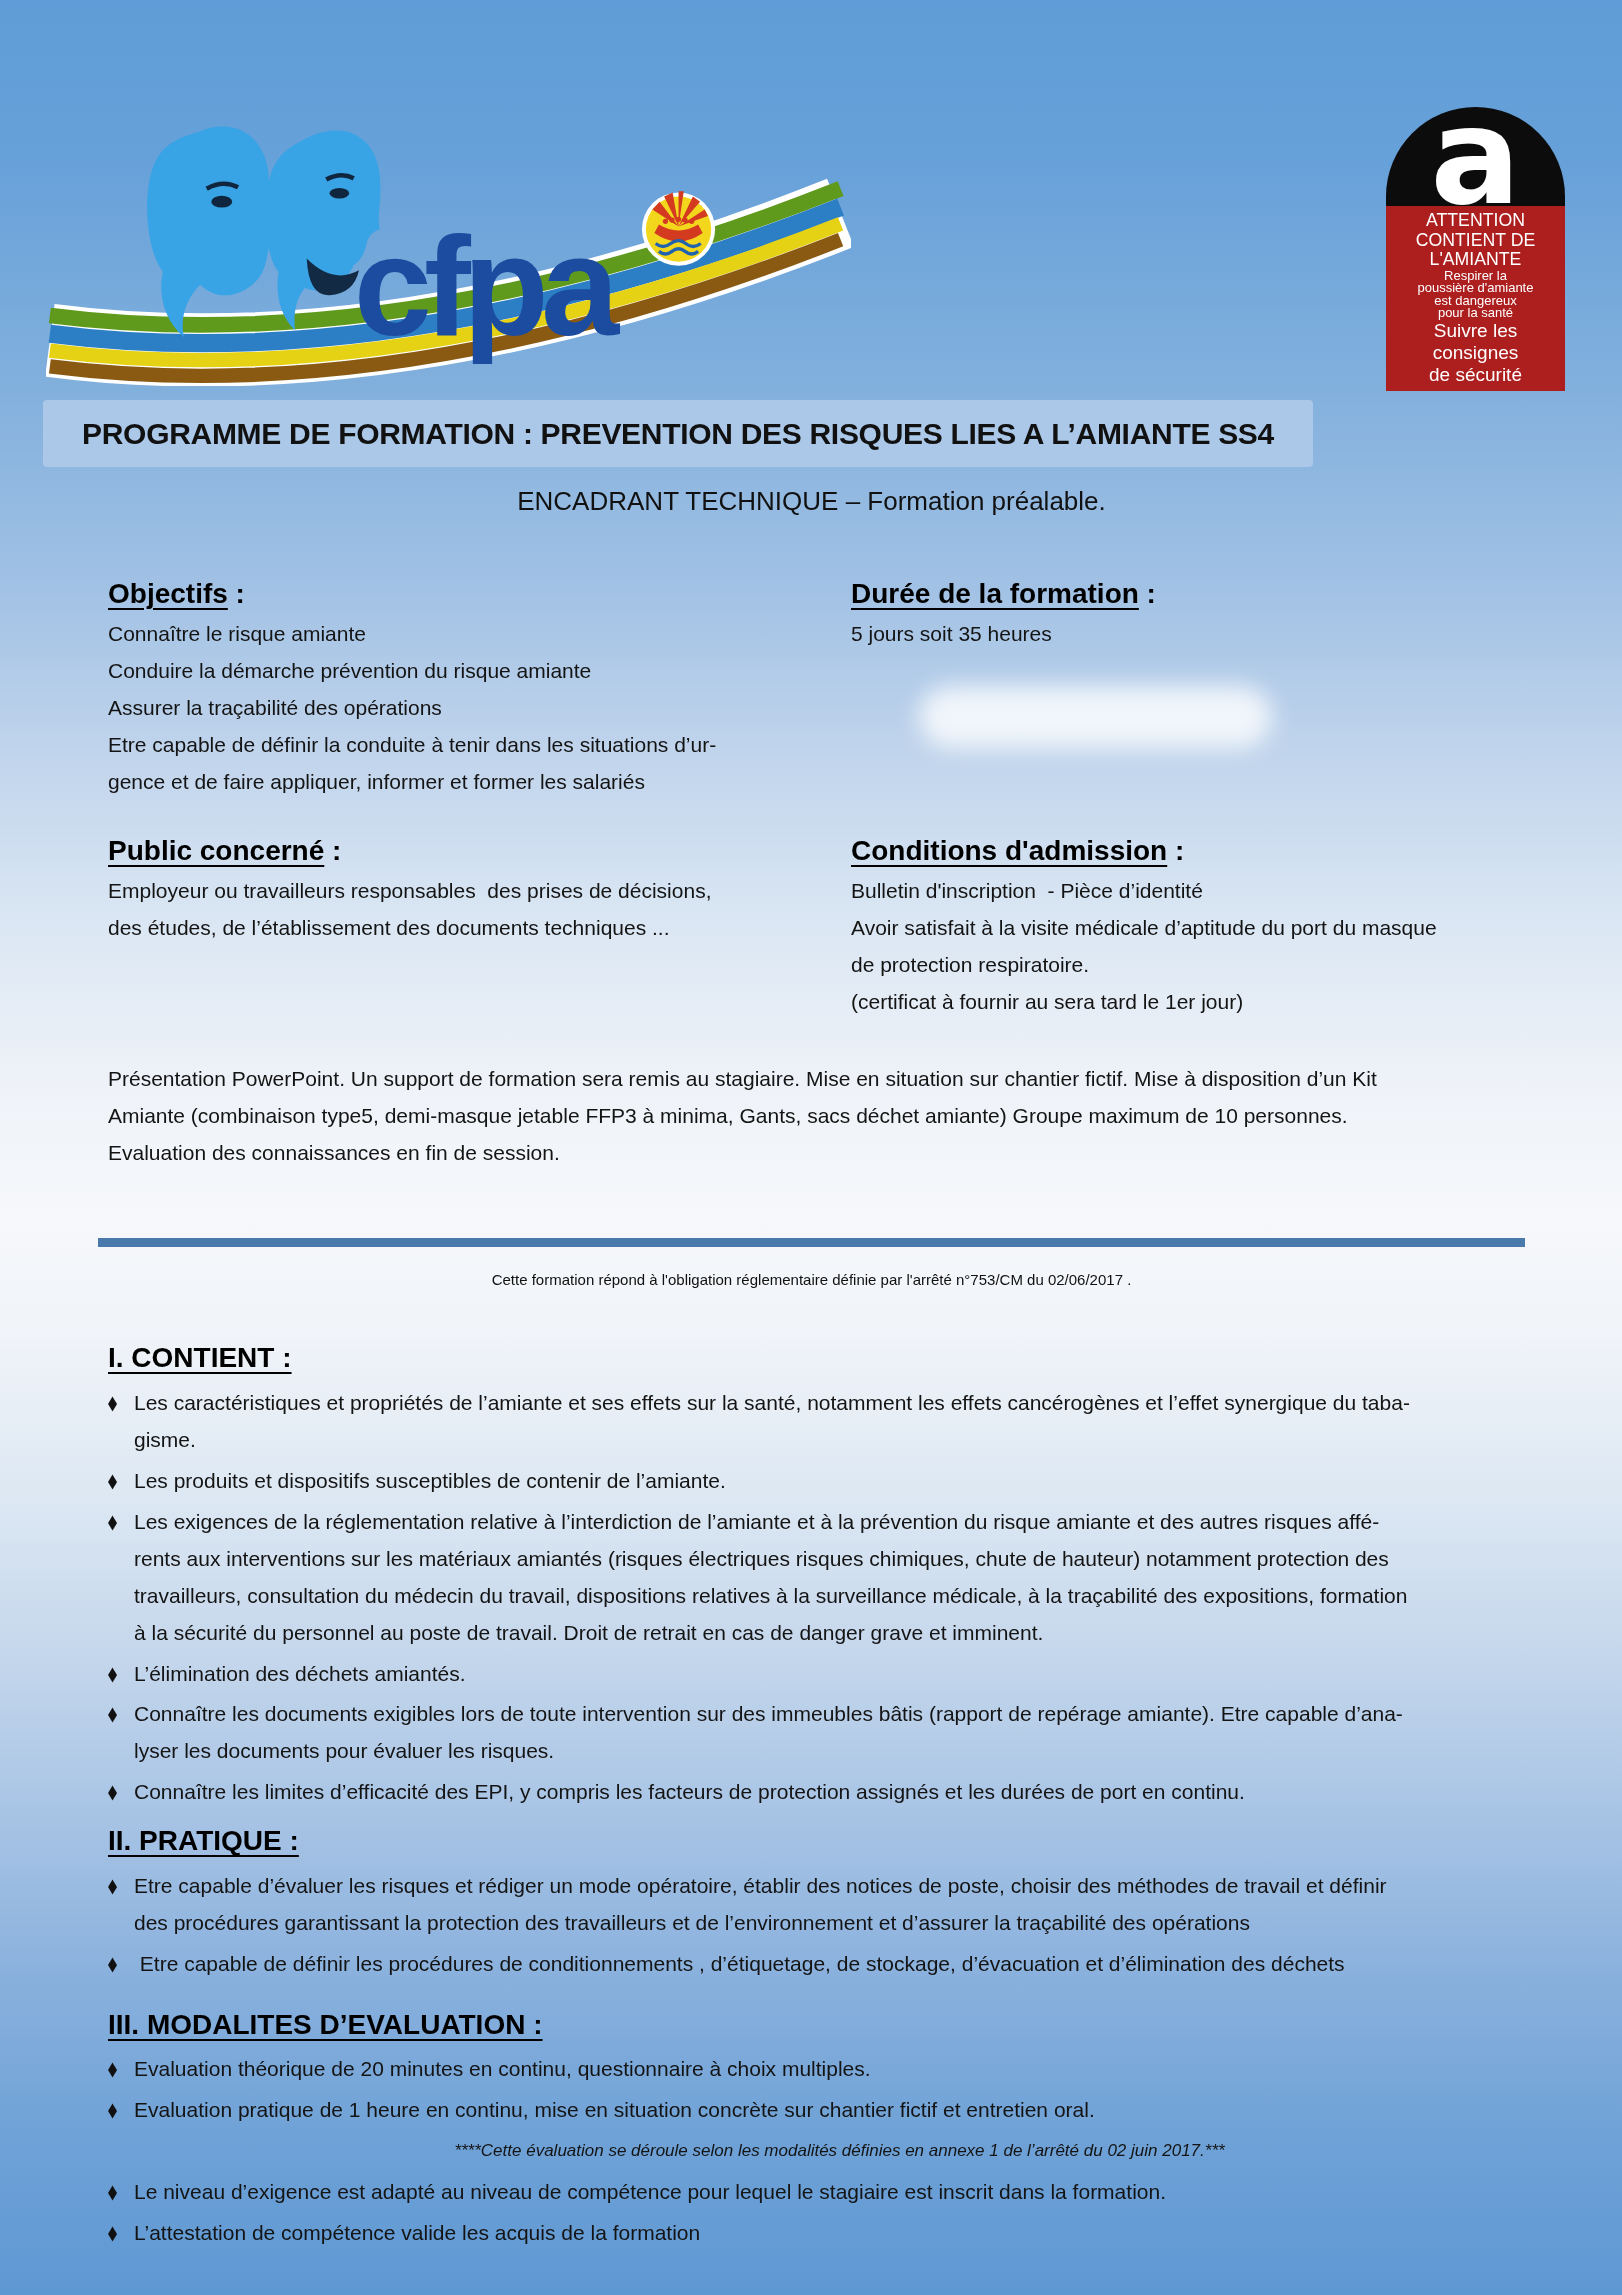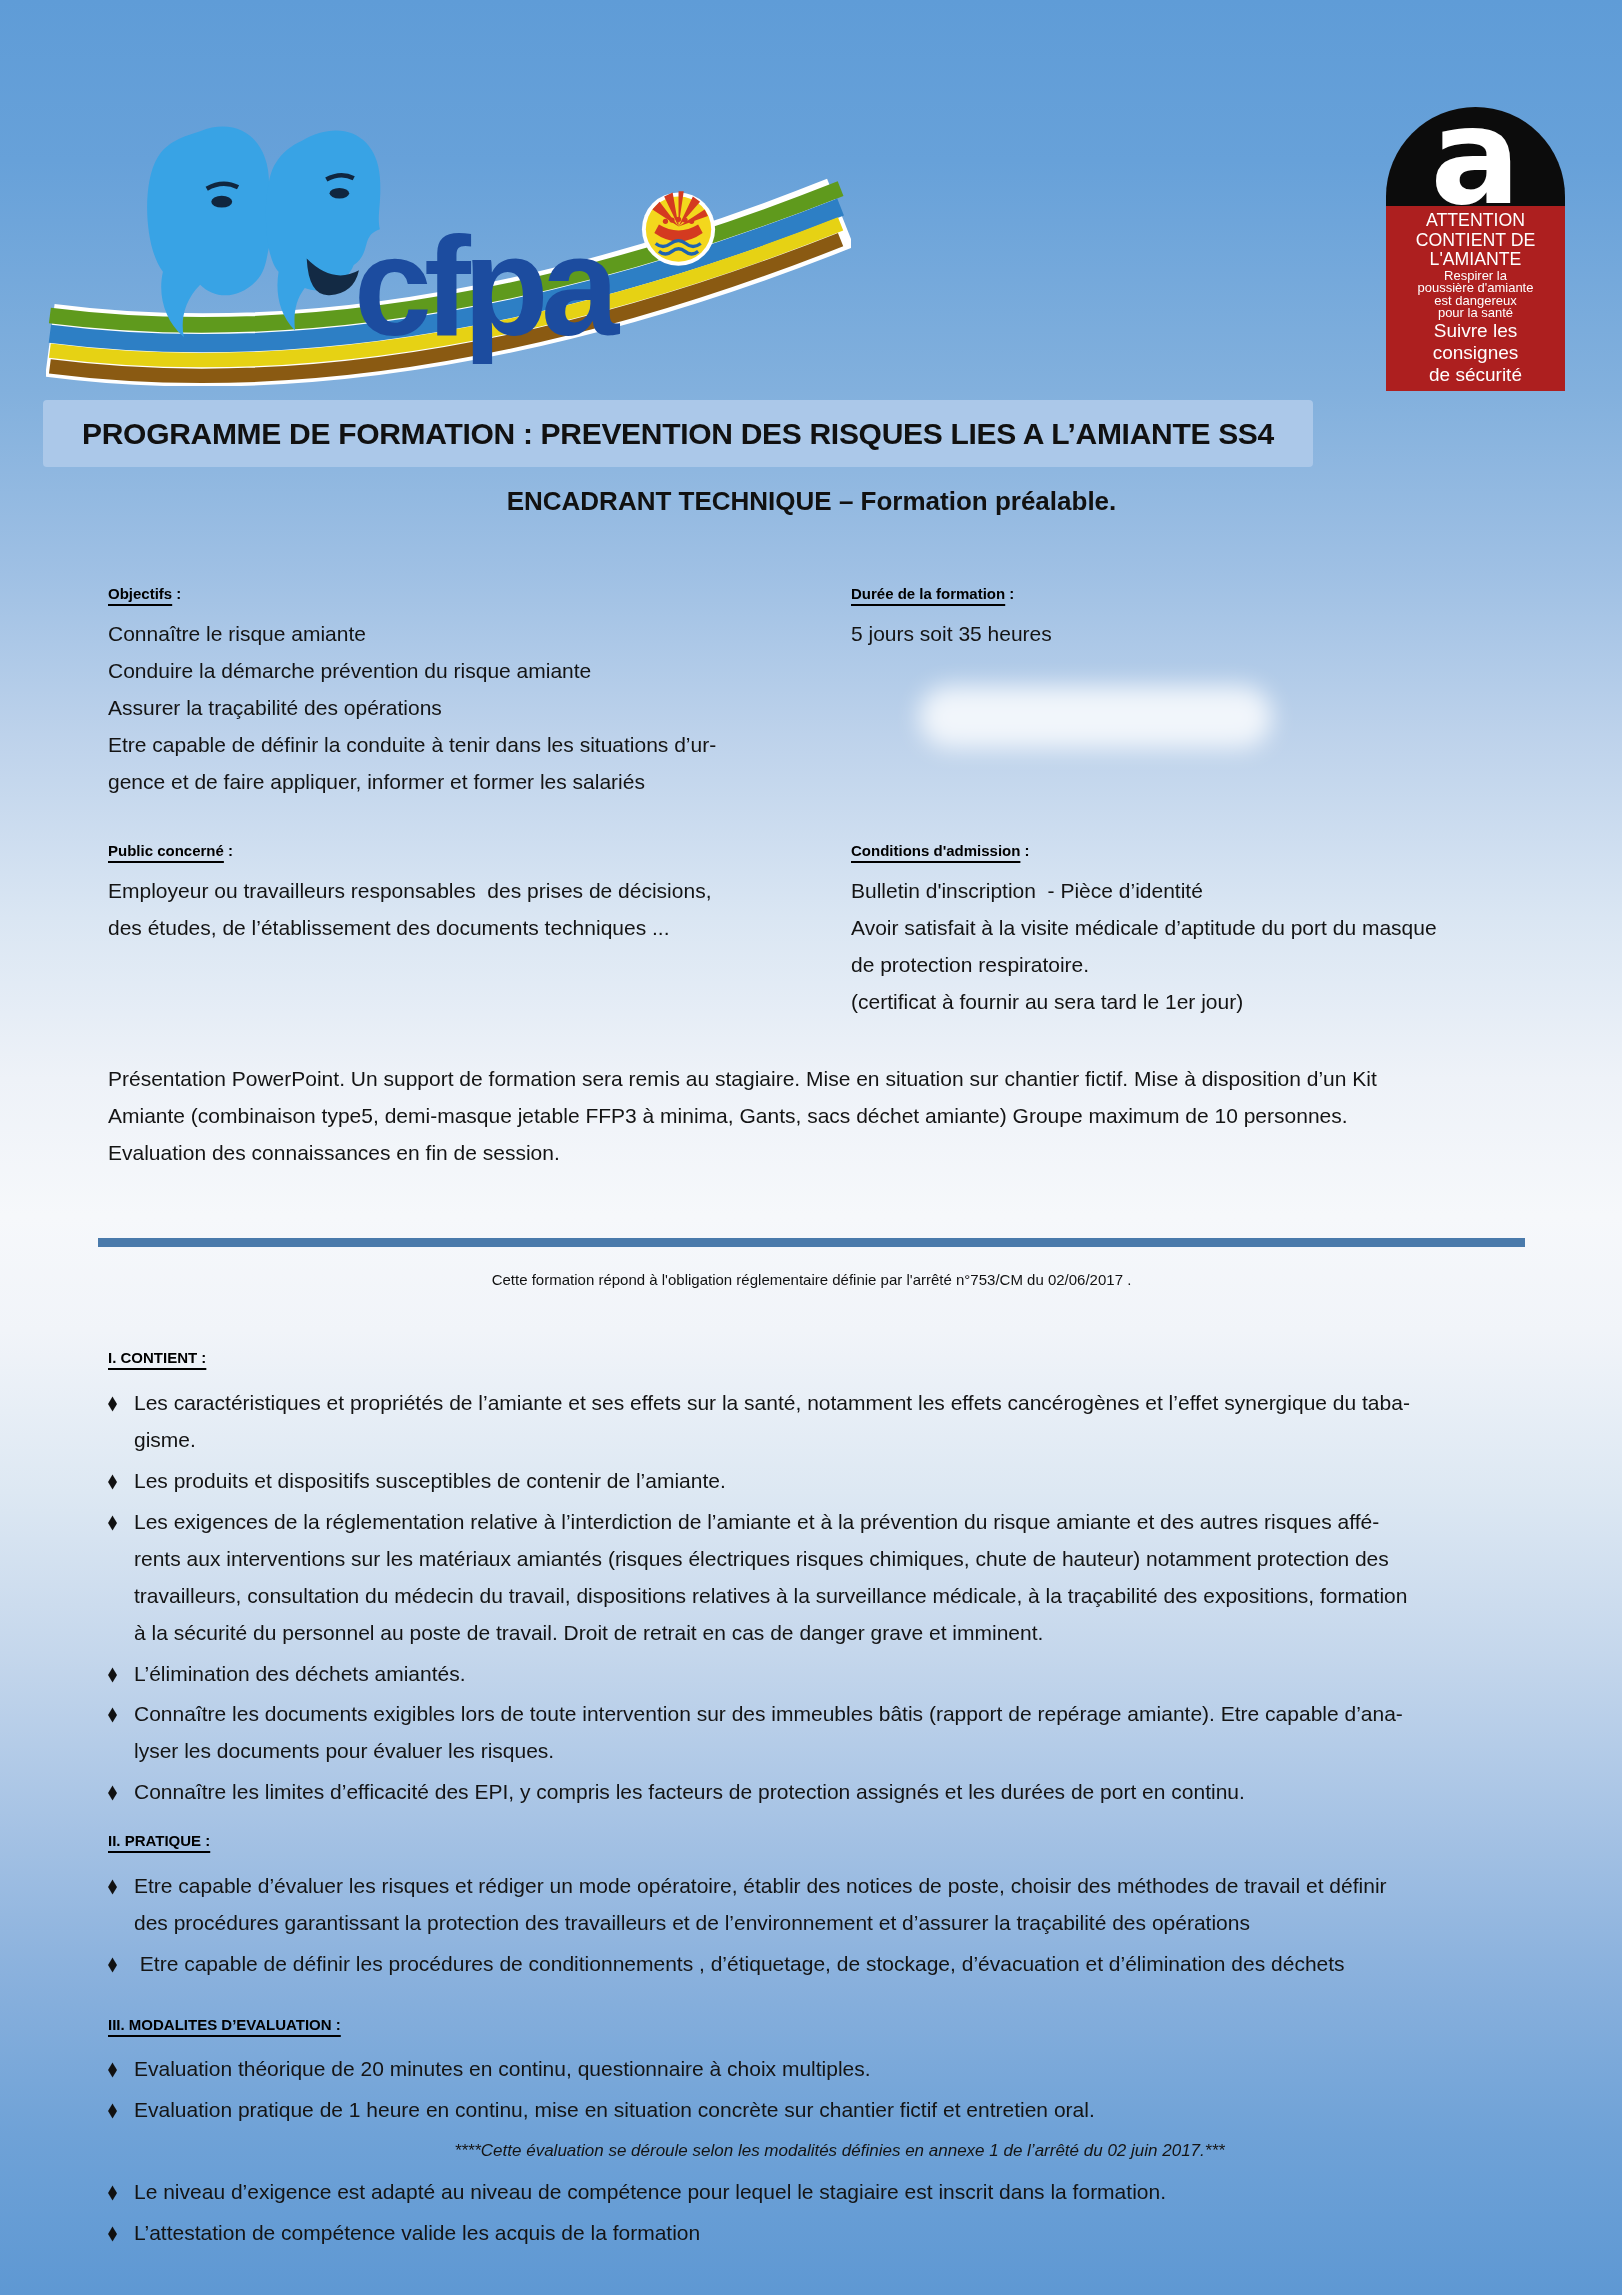--- a/index.html
+++ b/index.html
@@ -27,24 +27,24 @@
   .sticker-body{background:#ad1f1f;color:#ffffff;text-align:center;padding:5.2px 2.6px 5.2px;}
   .st-big{font-size:17.7px;line-height:19.6px;}
   .st-small{font-size:13px;line-height:12.4px;}
   .st-foot{font-size:19px;line-height:22px;}
 
   
   .title-band{position:absolute;left:43px;top:400px;width:1270px;height:67px;
     background:#abc8e9;border-radius:3.9px;display:flex;align-items:center;justify-content:center;}
   .title-text{font-weight:bold;font-size:30px;letter-spacing:-0.3px;color:#111111;}
   .subtitle{position:absolute;left:0;top:486px;width:1623px;text-align:center;
-    font-weight:bold;font-size:26px;color:#111111;}
-
-  
-  .h{font-weight:bold;font-size:15px;line-height:37px;color:#000000;}
+    font-weight:normal;font-size:26px;color:#111111;}
+
+  
+  .h{font-weight:bold;font-size:28px;line-height:37px;color:#000000;}
   .u{text-decoration:underline;text-decoration-thickness:2px;text-underline-offset:5.2px;}
   .body{font-size:21px;line-height:37px;}
   .row{position:absolute;left:108px;right:52px;display:grid;grid-template-columns:743px 1fr;}
   .row1{top:575px;}
   .row2{top:832px;}
   .pedagogie{position:absolute;left:108px;right:52px;top:1060px;}
   .cell .h{margin-bottom:2.6px;}
 
   .smudge{position:absolute;left:919px;top:686px;width:353px;height:62px;
     background:rgba(255,255,255,0.8);filter:blur(11.8px);border-radius:31px;}

